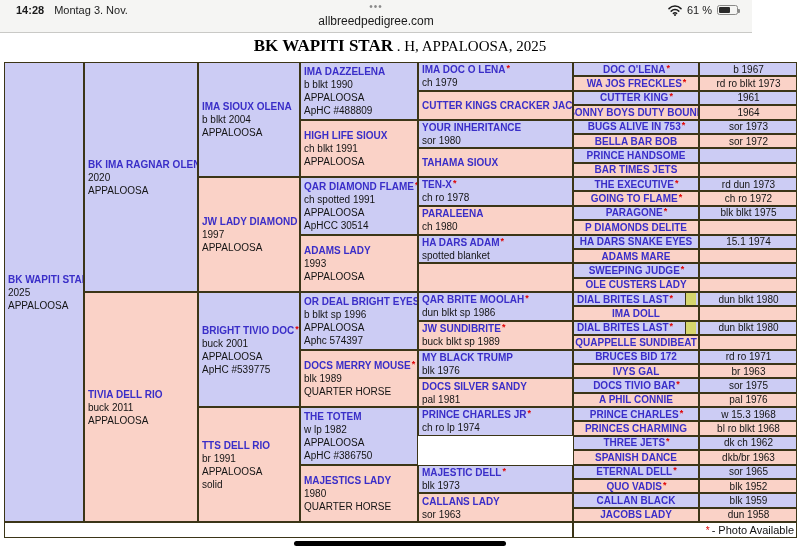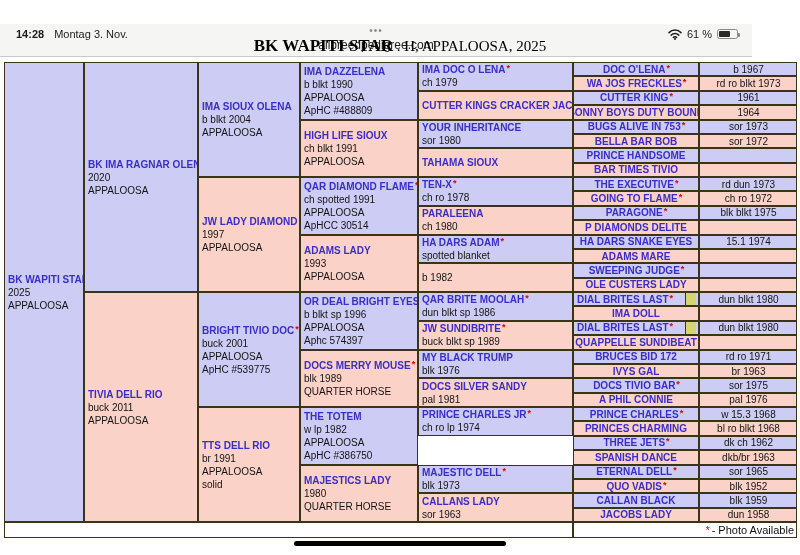--- a/index.html
+++ b/index.html
@@ -2,21 +2,21 @@
 <html><head>
 <meta charset="utf-8">
 <style>
   * { margin:0; padding:0; box-sizing:border-box; }
   html,body { width:800px; height:555px; overflow:hidden; background:#fff;
               font-family:"Liberation Sans", sans-serif; }
   body { position:relative; }
 
   
   .statusbar { position:absolute; left:0; top:0; width:752px; height:33px;
-               background:#f5f5f3; border-bottom:1px solid #c9c9c6;margin-top:24px; }
+               background:#f5f5f3; border-bottom:1px solid #c9c9c6; }
   .sb-left { position:absolute; left:16px; top:4px; font-size:11px; color:#1c1c1c; }
   .sb-time { font-weight:bold; margin-right:10px; }
   .sb-right { position:absolute; right:14px; top:4px; display:flex; align-items:center; gap:5px;
               font-size:11px; color:#1c1c1c; }
   .menu-dots { position:absolute; left:0; right:0; top:1px; text-align:center;
                color:#8a8a8a; font-size:10px; letter-spacing:1px; }
   .addr { position:absolute; left:0; right:0; top:14px; text-align:center;
           font-size:12px; color:#1a1a1a; }
   .battery { position:relative; width:21px; height:10px; border:1px solid #8a8a88;
              border-radius:2.5px; }
@@ -258,21 +258,20 @@
     <span class="ln">ch 1980</span>
   </div>
   <div class="cell m" style="grid-area:13/5/15/6">
     <span class="nm">
         <span>HA DARS ADAM</span>
         <span class="star">*</span>
       </span>
     <span class="ln">spotted blanket</span>
   </div>
   <div class="cell f" style="grid-area:15/5/17/6">
-    <span class="ln">b 1982</span>
   </div>
   <div class="cell m" style="grid-area:17/5/19/6">
     <span class="nm">
         <span>QAR BRITE MOOLAH</span>
         <span class="star">*</span>
       </span>
     <span class="ln">dun blkt sp 1986</span>
   </div>
   <div class="cell f" style="grid-area:19/5/21/6">
     <span class="nm">
@@ -375,21 +374,21 @@
       <span class="nm">
         <span>PRINCE HANDSOME</span>
         <span class="star"></span>
       </span>
     </div>
   <div class="cell m row" style="grid-area:7/7/8/8">
       <span class="ln"></span>
     </div>
   <div class="cell f row" style="grid-area:8/6/9/7">
       <span class="nm">
-        <span>BAR TIMES TIVIO</span>
+        <span>BAR TIMES JETS</span>
         <span class="star"></span>
       </span>
     </div>
   <div class="cell f row" style="grid-area:8/7/9/8">
       <span class="ln"></span>
     </div>
   <div class="cell m row" style="grid-area:9/6/10/7">
       <span class="nm">
         <span>THE EXECUTIVE</span>
         <span class="star">*</span>

